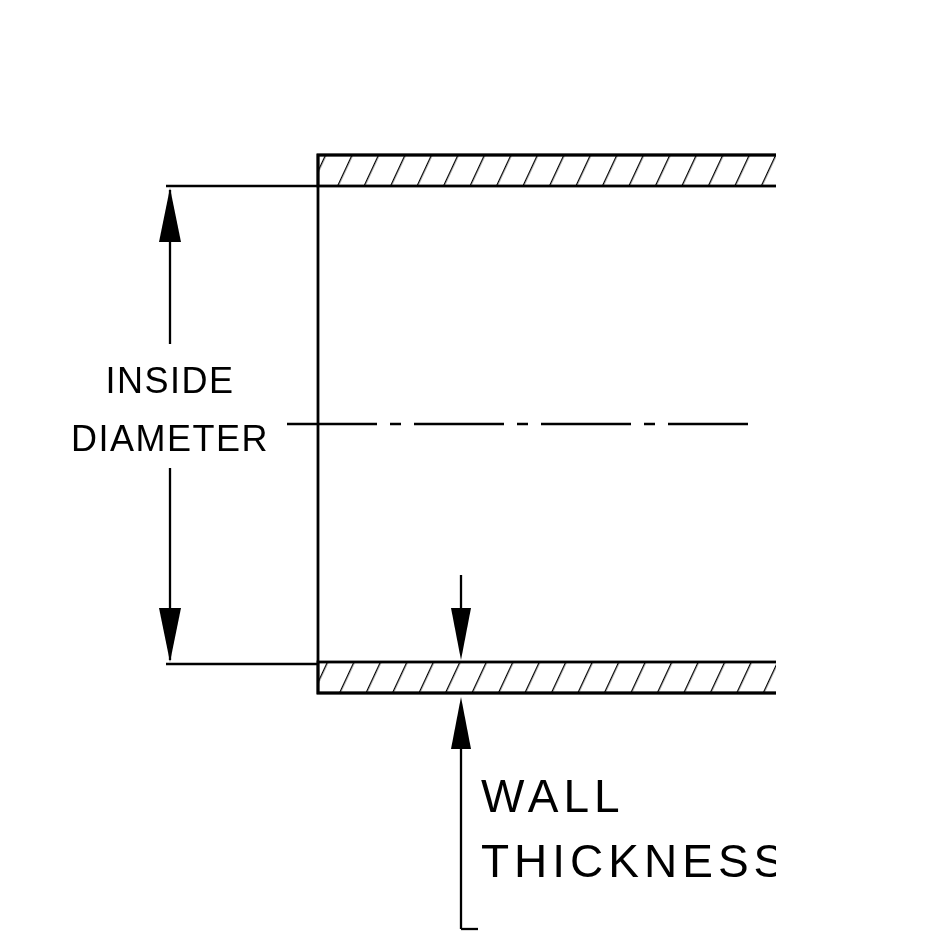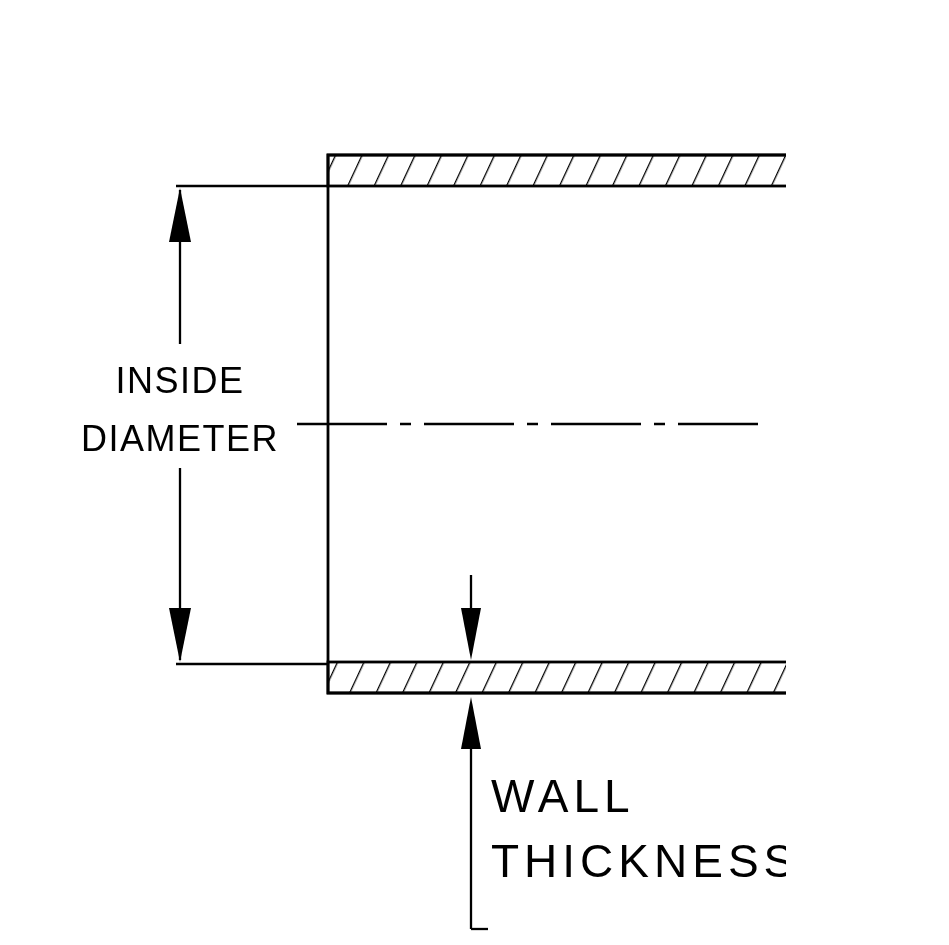--- a/index.html
+++ b/index.html
@@ -7,21 +7,20 @@
     padding: 0;
     background: #ffffff;
   }
   .canvas {
     position: relative;
     width: 776px;
     height: 945px;
     background: #ffffff;
     overflow: hidden;
     font-family: "Liberation Sans", sans-serif;
-    margin-left: 10px;
   }
   svg {
     display: block;
   }
   .drawing-line {
     stroke: #000000;
     fill: none;
   }
   .arrowhead {
     fill: #000000;

